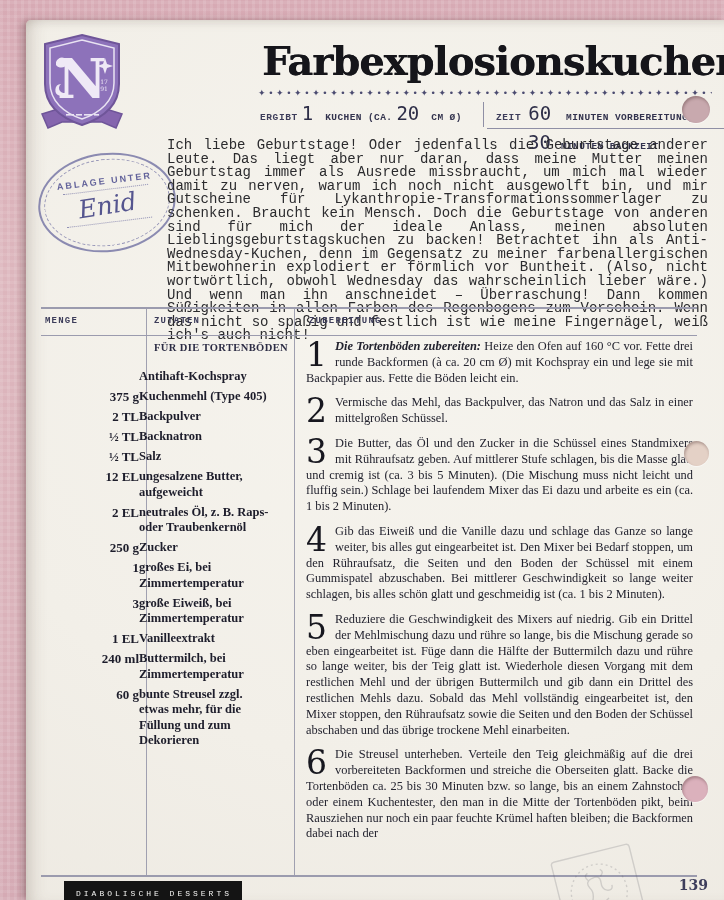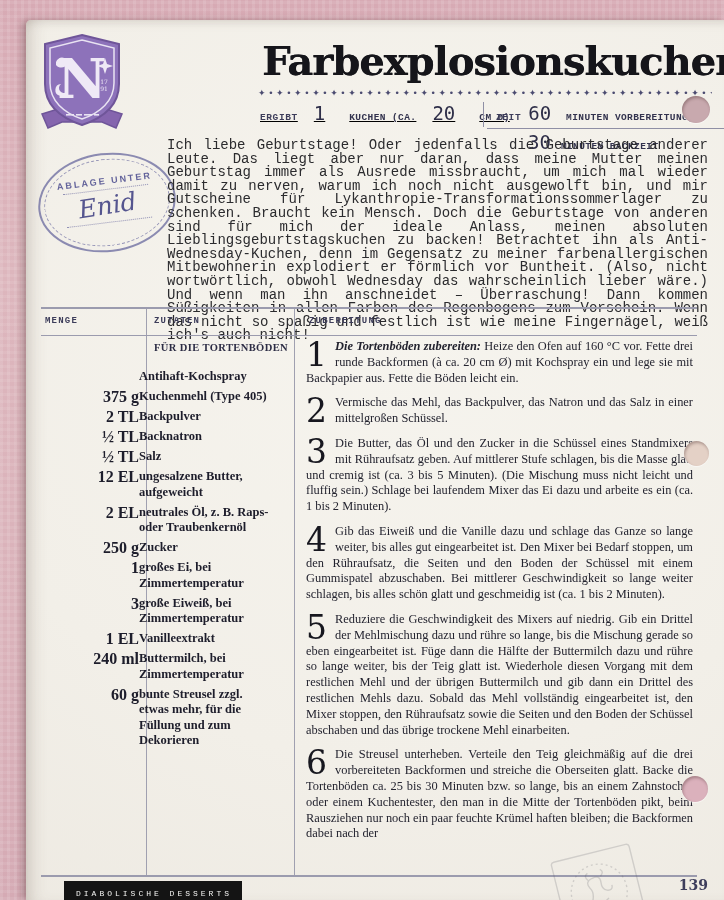--- a/index.html
+++ b/index.html
@@ -27,21 +27,21 @@
   .ornaments{position:absolute;left:232px;top:68px;width:454px;height:13px;overflow:hidden;
              white-space:nowrap;font-family:"DejaVu Sans","Liberation Sans",sans-serif;
              font-size:9px;letter-spacing:2.6px;color:#4b4b70;}
   
   .meta-label{font-family:"Liberation Mono","DejaVu Sans Mono",monospace;
               font-size:9.5px;font-weight:700;letter-spacing:.6px;color:#3d3d5a;}
   .meta-num{font-family:"DejaVu Sans Mono","Liberation Mono",monospace;
             font-size:19px;color:#2e2e48;}
   .meta-small{font-family:"Liberation Mono","DejaVu Sans Mono",monospace;
               font-size:9.5px;font-weight:700;letter-spacing:.4px;color:#33334e;margin-left:8px;}
-  .yield-row{position:absolute;left:234px;top:82px;display:flex;align-items:baseline;gap:16px;text-decoration:underline;}
+  .yield-row{position:absolute;left:234px;top:82px;display:flex;align-items:baseline;gap:4px;}
   .meta-divider{position:absolute;left:457px;top:82px;width:1px;height:25px;background:#8f8fa5;}
   .time-row{position:absolute;left:470px;top:82px;display:flex;align-items:baseline;gap:7px;}
   .time-underline{position:absolute;left:461px;top:108px;width:246px;height:1px;background:#8f8fa5;}
   .time-row2{position:absolute;left:502px;top:111px;display:flex;align-items:baseline;gap:2px;justify-content:center;}
   
   .stamp{position:absolute;left:12px;top:133px;width:134px;height:95px;
          border:2px solid rgba(104,104,158,.75);border-radius:50%;
          transform:rotate(-7deg);display:flex;flex-direction:column;
          align-items:center;justify-content:center;color:#63639b;}
   .stamp::before{content:"";position:absolute;inset:4px;border:1px dashed rgba(104,104,158,.65);
@@ -61,21 +61,21 @@
   .vline{position:absolute;top:0;bottom:0;width:1px;background:#a0a0b0;}
   .vline.v1{left:105px;} .vline.v2{left:253px;}
   .col-header{position:absolute;top:7px;font-family:"Liberation Mono","DejaVu Sans Mono",monospace;
               font-size:9px;font-weight:700;letter-spacing:1.2px;color:#3d3d5a;}
   .ch1{left:4px;} .ch2{left:113px;} .ch3{left:268px;}
   .header-rule{position:absolute;left:0;right:0;top:26px;height:1px;background:#9b9bae;}
   .ingredients{position:absolute;left:0;top:33px;width:253px;}
   .section-title{margin:0 0 16px 113px;font-size:10.5px;font-weight:700;letter-spacing:.4px;
                  color:#2c2c44;}
   .ing-row{display:flex;margin-bottom:4.5px;}
-  .ing-qty{width:98px;text-align:right;font-weight:700;font-size:16px;line-height:15.5px;
+  .ing-qty{width:98px;text-align:right;font-weight:700;font-size:13px;line-height:15.5px;
            color:#1d1d2b;flex:none;}
   .ing-name{width:134px;font-weight:700;font-size:12.5px;line-height:15.5px;
             color:#1d1d2b;}
   .steps{position:absolute;left:265px;top:30px;width:387px;bottom:4px;overflow:hidden;}
   .step{margin:0 0 9px 0;font-size:12.4px;line-height:15.8px;color:#23232f;text-align:justify;}
   .stepnum{float:left;font-family:"DejaVu Serif",serif;font-size:33px;line-height:27px;
            font-weight:400;margin:2px 8px 0 0;color:#17171f;}
   .steplead{font-weight:700;font-style:italic;}
   
   .footer-band{position:absolute;left:38px;top:861px;background:#141414;color:#f4f4f2;

